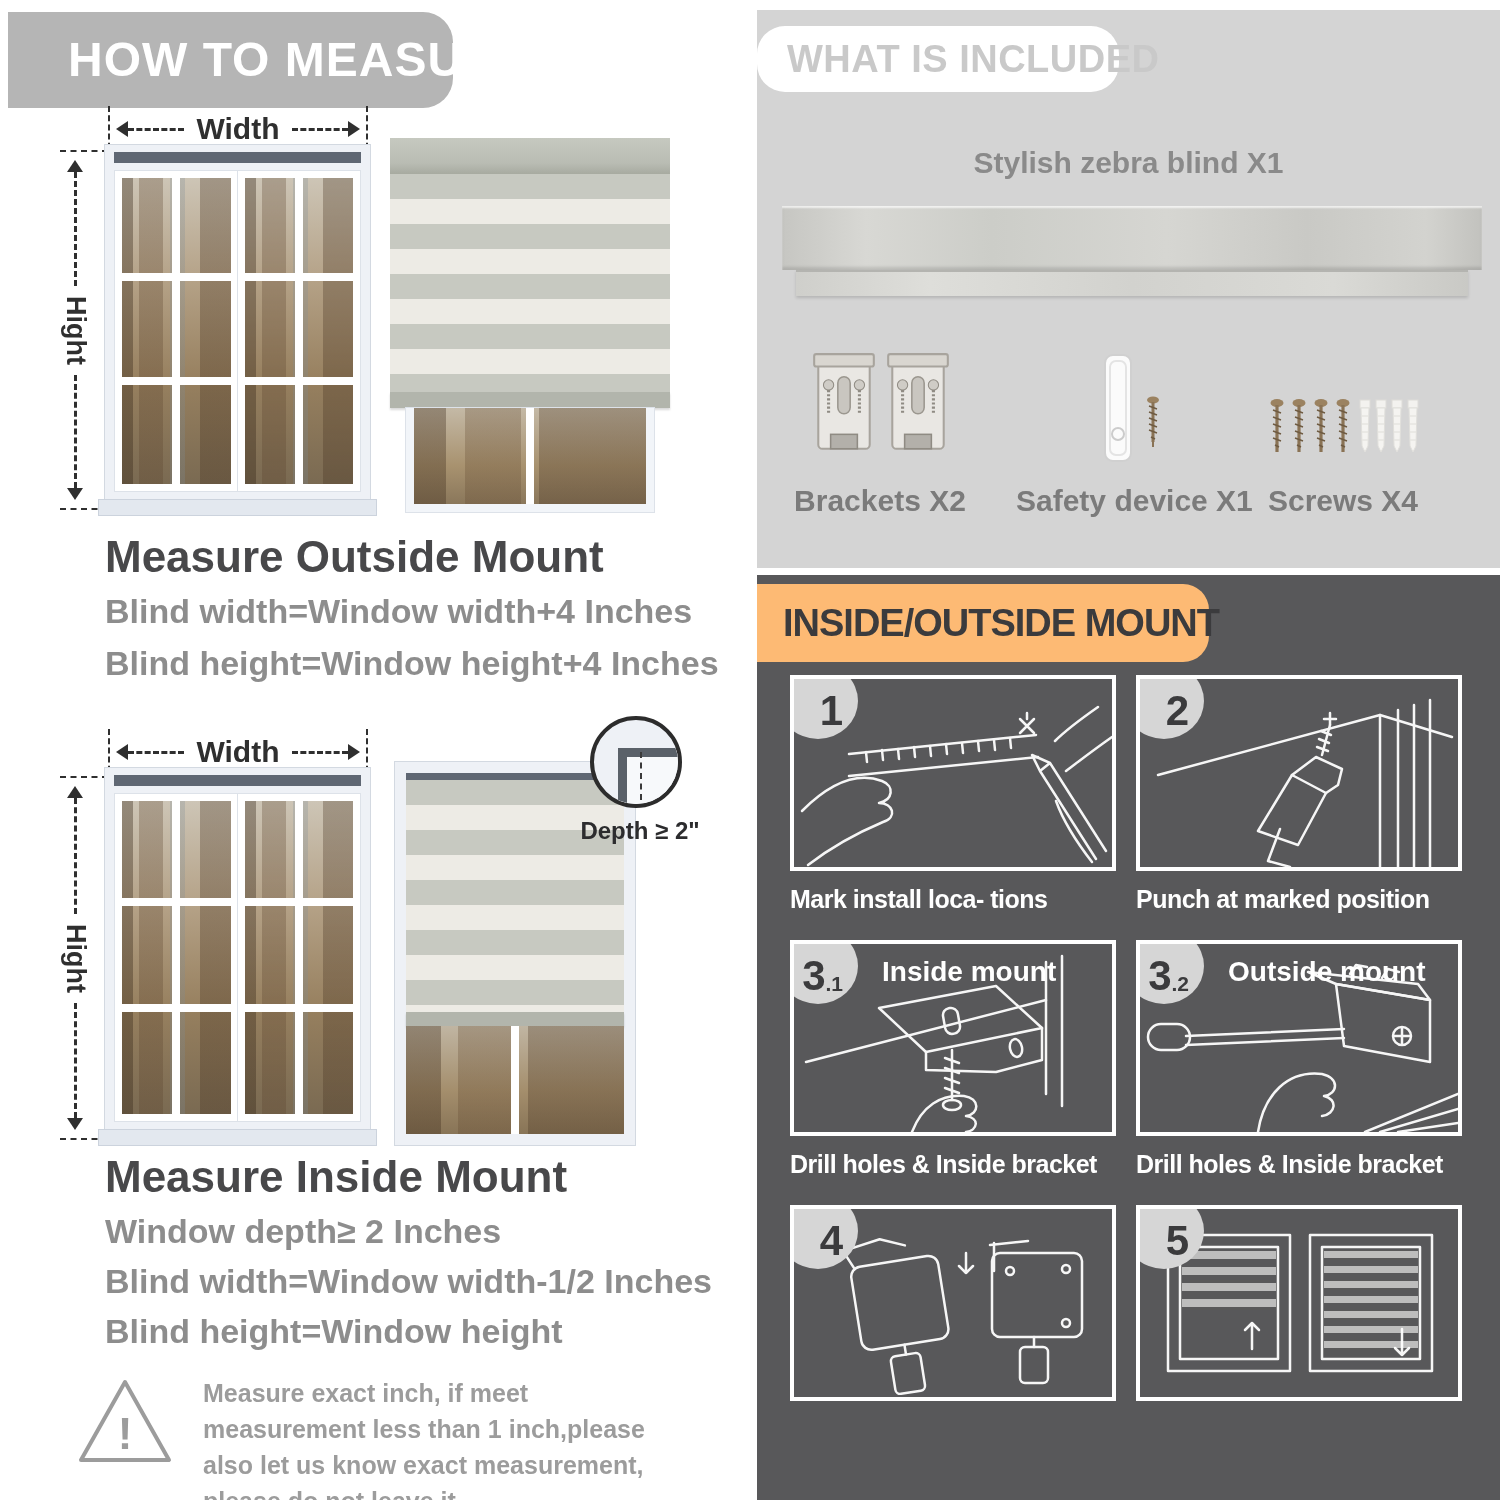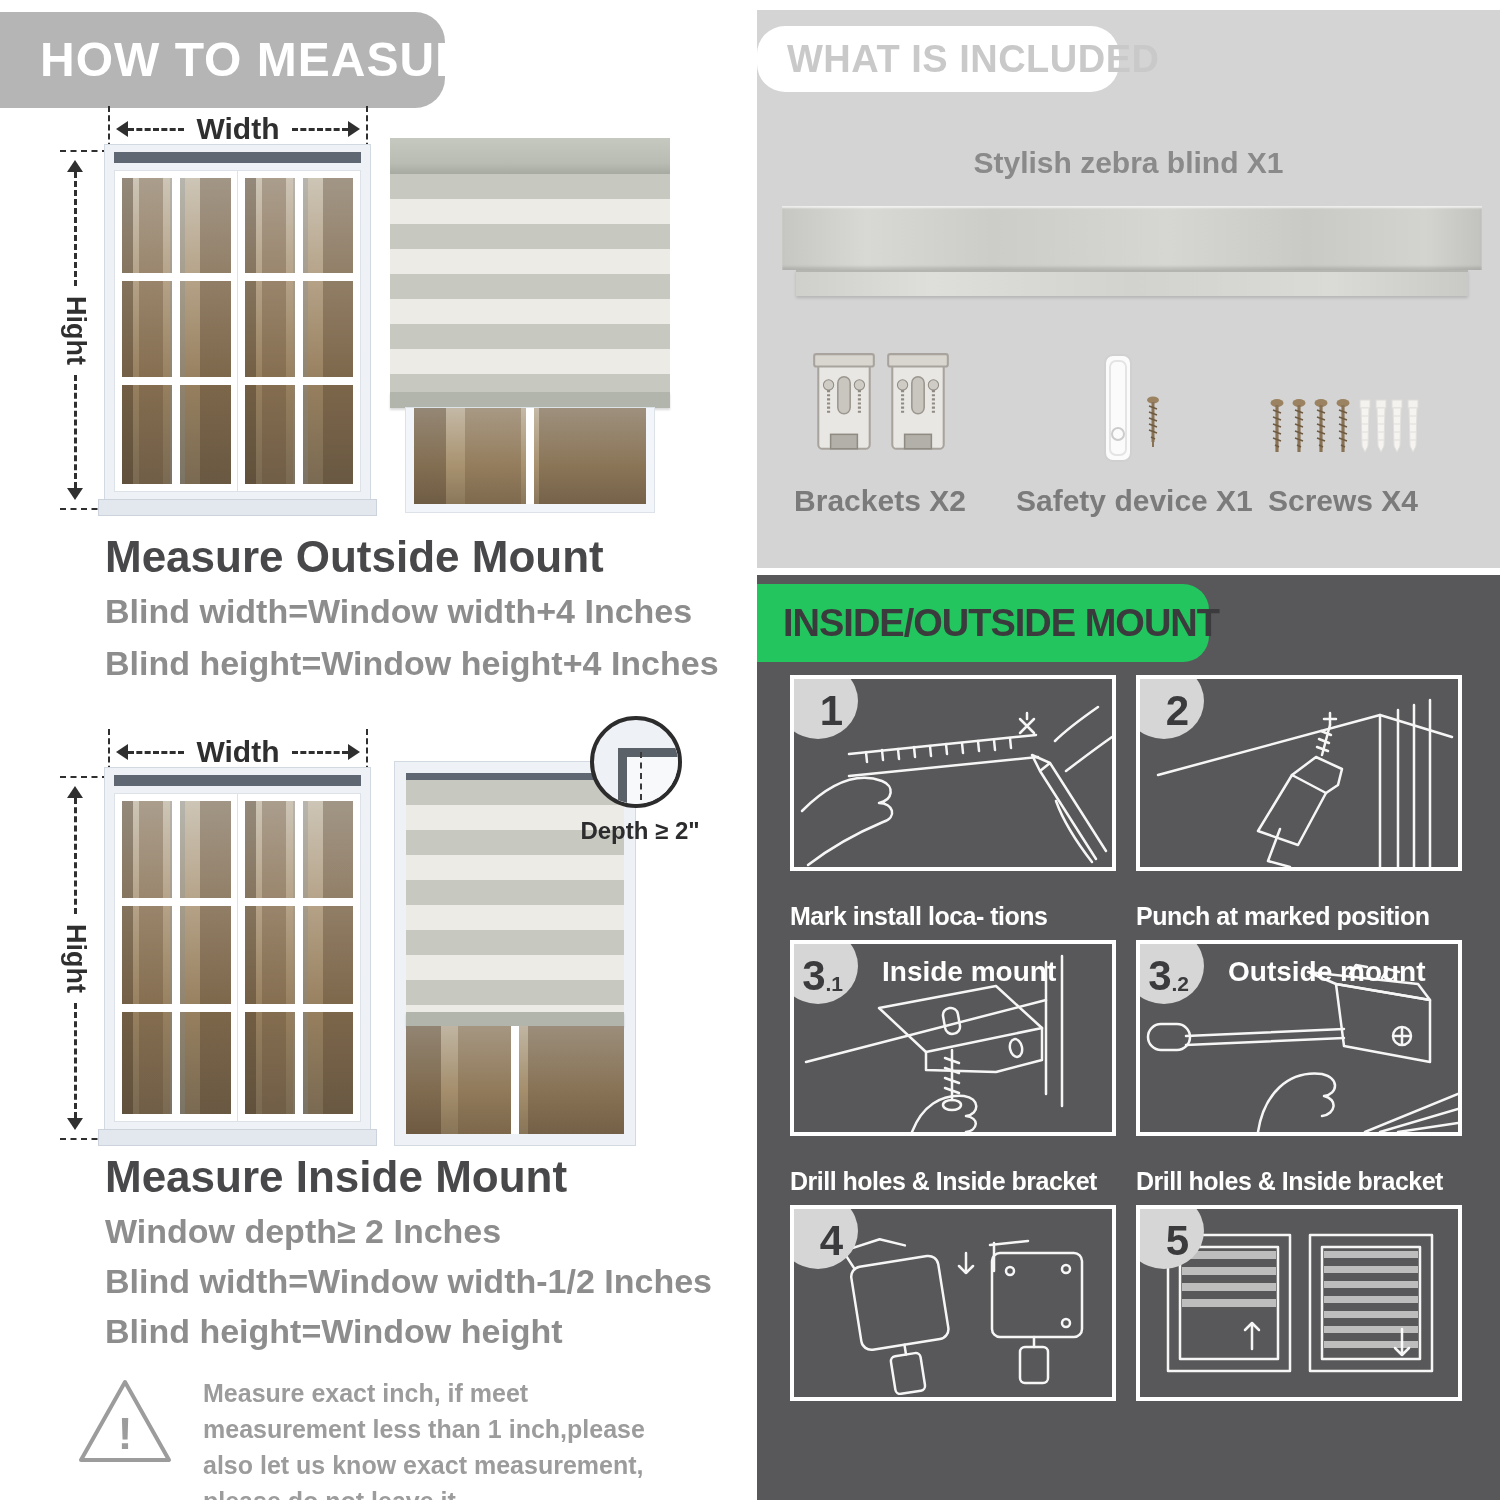--- a/index.html
+++ b/index.html
@@ -1,23 +1,23 @@
 <!DOCTYPE html>
 <html><head>
 <meta charset="utf-8">
 <style>
   * { margin:0; padding:0; box-sizing:border-box; }
   html,body { width:1500px; height:1500px; }
   body { font-family:"Liberation Sans", sans-serif; background:#ffffff; position:relative; overflow:hidden; }
   .abs { position:absolute; }
 
   
-  .hdr-left { left:0; top:12px; width:445px; height:96px; background:#b5b5b5;
+  .hdr-left { left:8px; top:12px; width:445px; height:96px; background:#b5b5b5;
     border-radius:0 30px 30px 0; color:#fff; font-size:48px; font-weight:bold;
-    line-height:96px; padding-left:40px; letter-spacing:1px; white-space:nowrap; }
+    line-height:96px; padding-left:60px; letter-spacing:1px; white-space:nowrap; }
 
   
   .window { box-shadow:0 0 0 1px #d3d9e1; background:#eef1f6; }
   .win-frame { position:absolute; inset:0 0 14px 0; background:#eef1f6; padding:10px; display:flex; }
   .win-track { position:absolute; left:9px; right:9px; top:7px; height:11px; background:#5f6773; }
   .win-case { flex:1; margin-top:16px; border:7px solid #fff; position:relative;
     background:
       linear-gradient(90deg, rgba(55,40,25,.38) 0 10%, rgba(0,0,0,0) 10% 16%, rgba(90,66,44,.30) 16% 38%, rgba(0,0,0,0) 38% 44%, rgba(125,140,150,.28) 44% 58%, rgba(0,0,0,0) 58% 72%, rgba(70,50,32,.32) 72% 100%),
       linear-gradient(180deg, #cdc5b6 0%, #b4a186 34%, #97805f 66%, #7a6a52 100%);
     box-shadow:0 0 0 1px #dde2e9; }
@@ -78,31 +78,31 @@
   .headrail { left:782px; top:206px; width:700px; height:64px;
     background:linear-gradient(90deg,#c6c6c2 0%,#d8d8d4 12%,#cccdc8 30%,#d6d6d2 55%,#c9c9c5 75%,#d3d3cf 92%,#c2c2be 100%);
     box-shadow:inset 0 2px 2px rgba(255,255,255,.7), inset 0 -3px 3px rgba(0,0,0,.12); }
   .headrail2 { left:796px; top:270px; width:672px; height:26px;
     background:linear-gradient(90deg,#cfcfcb,#dededa 20%,#d2d2ce 50%,#dadad6 80%,#c9c9c5);
     border-top:2px solid #b4b4b0; box-shadow:0 2px 3px rgba(0,0,0,.15); }
   .item-label { font-size:30px; font-weight:bold; color:#7b7b7b; text-align:center; white-space:nowrap; }
 
   
   .rb-panel { left:757px; top:575px; width:743px; height:925px; background:#58585a; }
-  .hdr-mount { left:757px; top:584px; width:452px; height:78px; background:#22c55e; border-radius:0 26px 26px 0;
+  .hdr-mount { left:757px; top:584px; width:452px; height:78px; background:#fdba74; border-radius:0 26px 26px 0;
     color:#3b3b3d; font-size:38px; font-weight:bold; line-height:78px; padding-left:26px; letter-spacing:-1px; white-space:nowrap; }
   .step { position:absolute; width:326px; }
   .panel { position:relative; height:196px; border:4px solid #fff; overflow:hidden; background:#58585a; }
   .badge { position:absolute; top:-16px; left:-16px; width:80px; height:76px; border-radius:50%; background:#d6d6d6;
     display:flex; align-items:flex-end; justify-content:flex-end; padding:0 15px 7px 0; }
   .badge .n { font-size:42px; font-weight:bold; color:#3b3b3d; line-height:1; }
   .badge .sub { font-size:21px; font-weight:bold; color:#3b3b3d; line-height:1; margin-bottom:3px; }
   .tag { position:absolute; top:12px; left:88px; color:#fff; font-weight:bold; font-size:28px; white-space:nowrap; }
   .tag:empty { display:none; }
-  .caption { margin-top:31px; color:#fff; font-weight:bold; font-size:25px; letter-spacing:-.5px; white-space:nowrap; }
+  .caption { margin-top:14px; color:#fff; font-weight:bold; font-size:25px; letter-spacing:-.5px; white-space:nowrap; }
   .art { position:absolute; inset:0; width:100%; height:100%; }
 </style>
 </head>
 <body>
 
 <div class="abs hdr-left">HOW TO MEASURE</div>
 
 <div class="abs width-guide" style="left:108px; top:112px; width:260px;">
   <span class="tick tl"></span>
   <span class="arL"></span>

